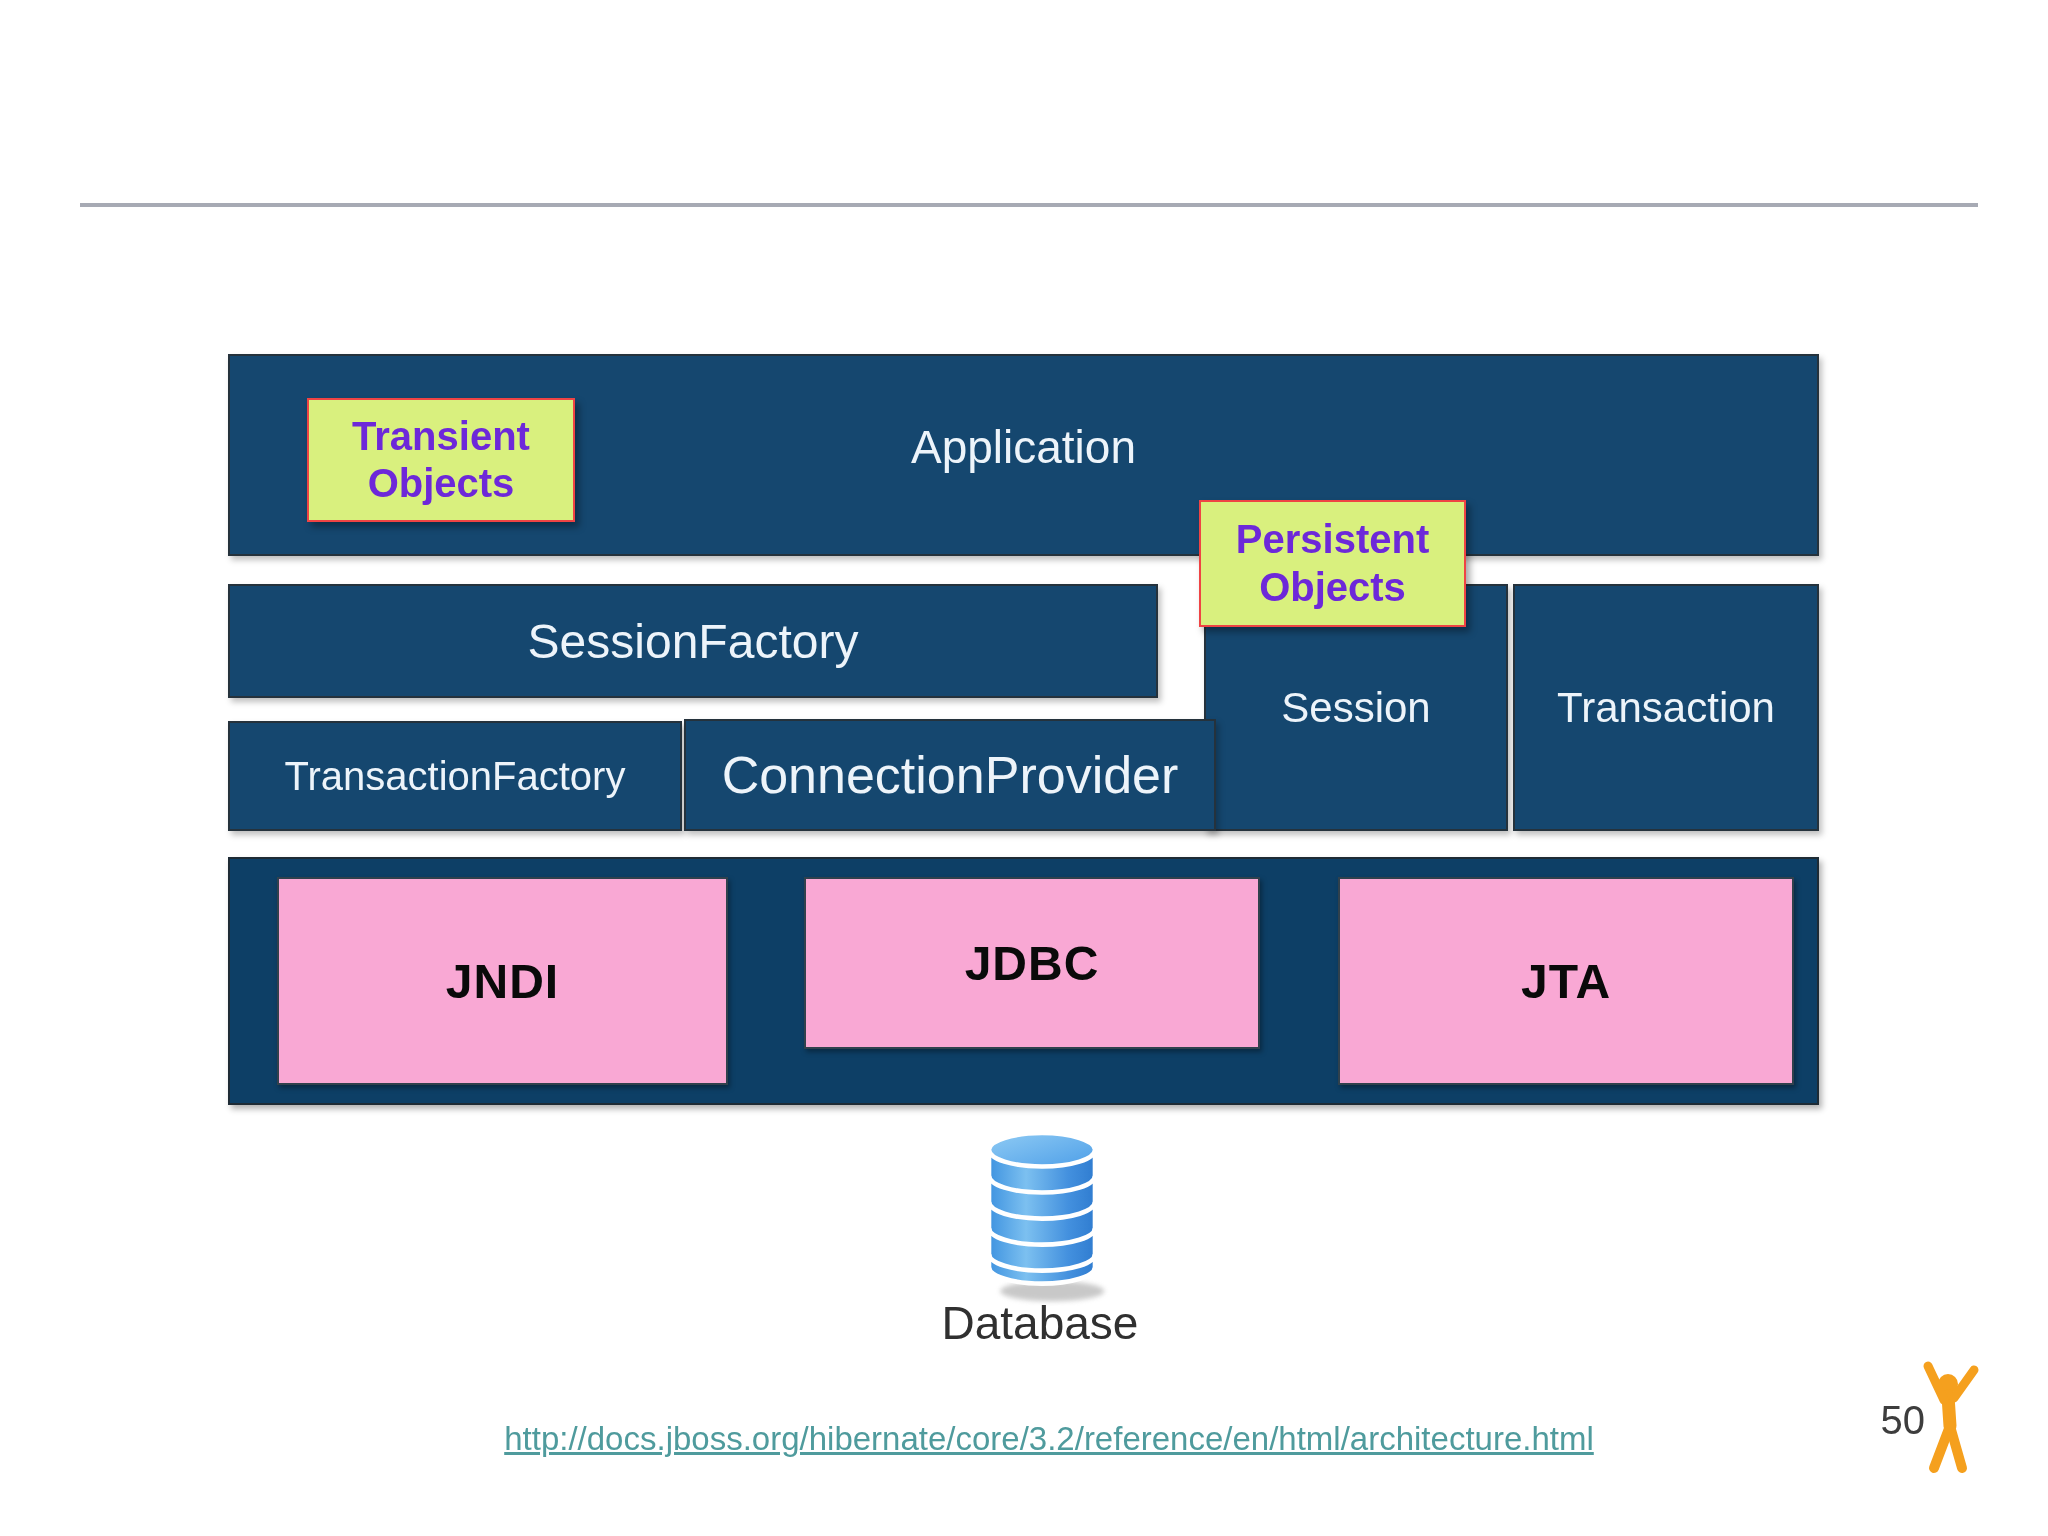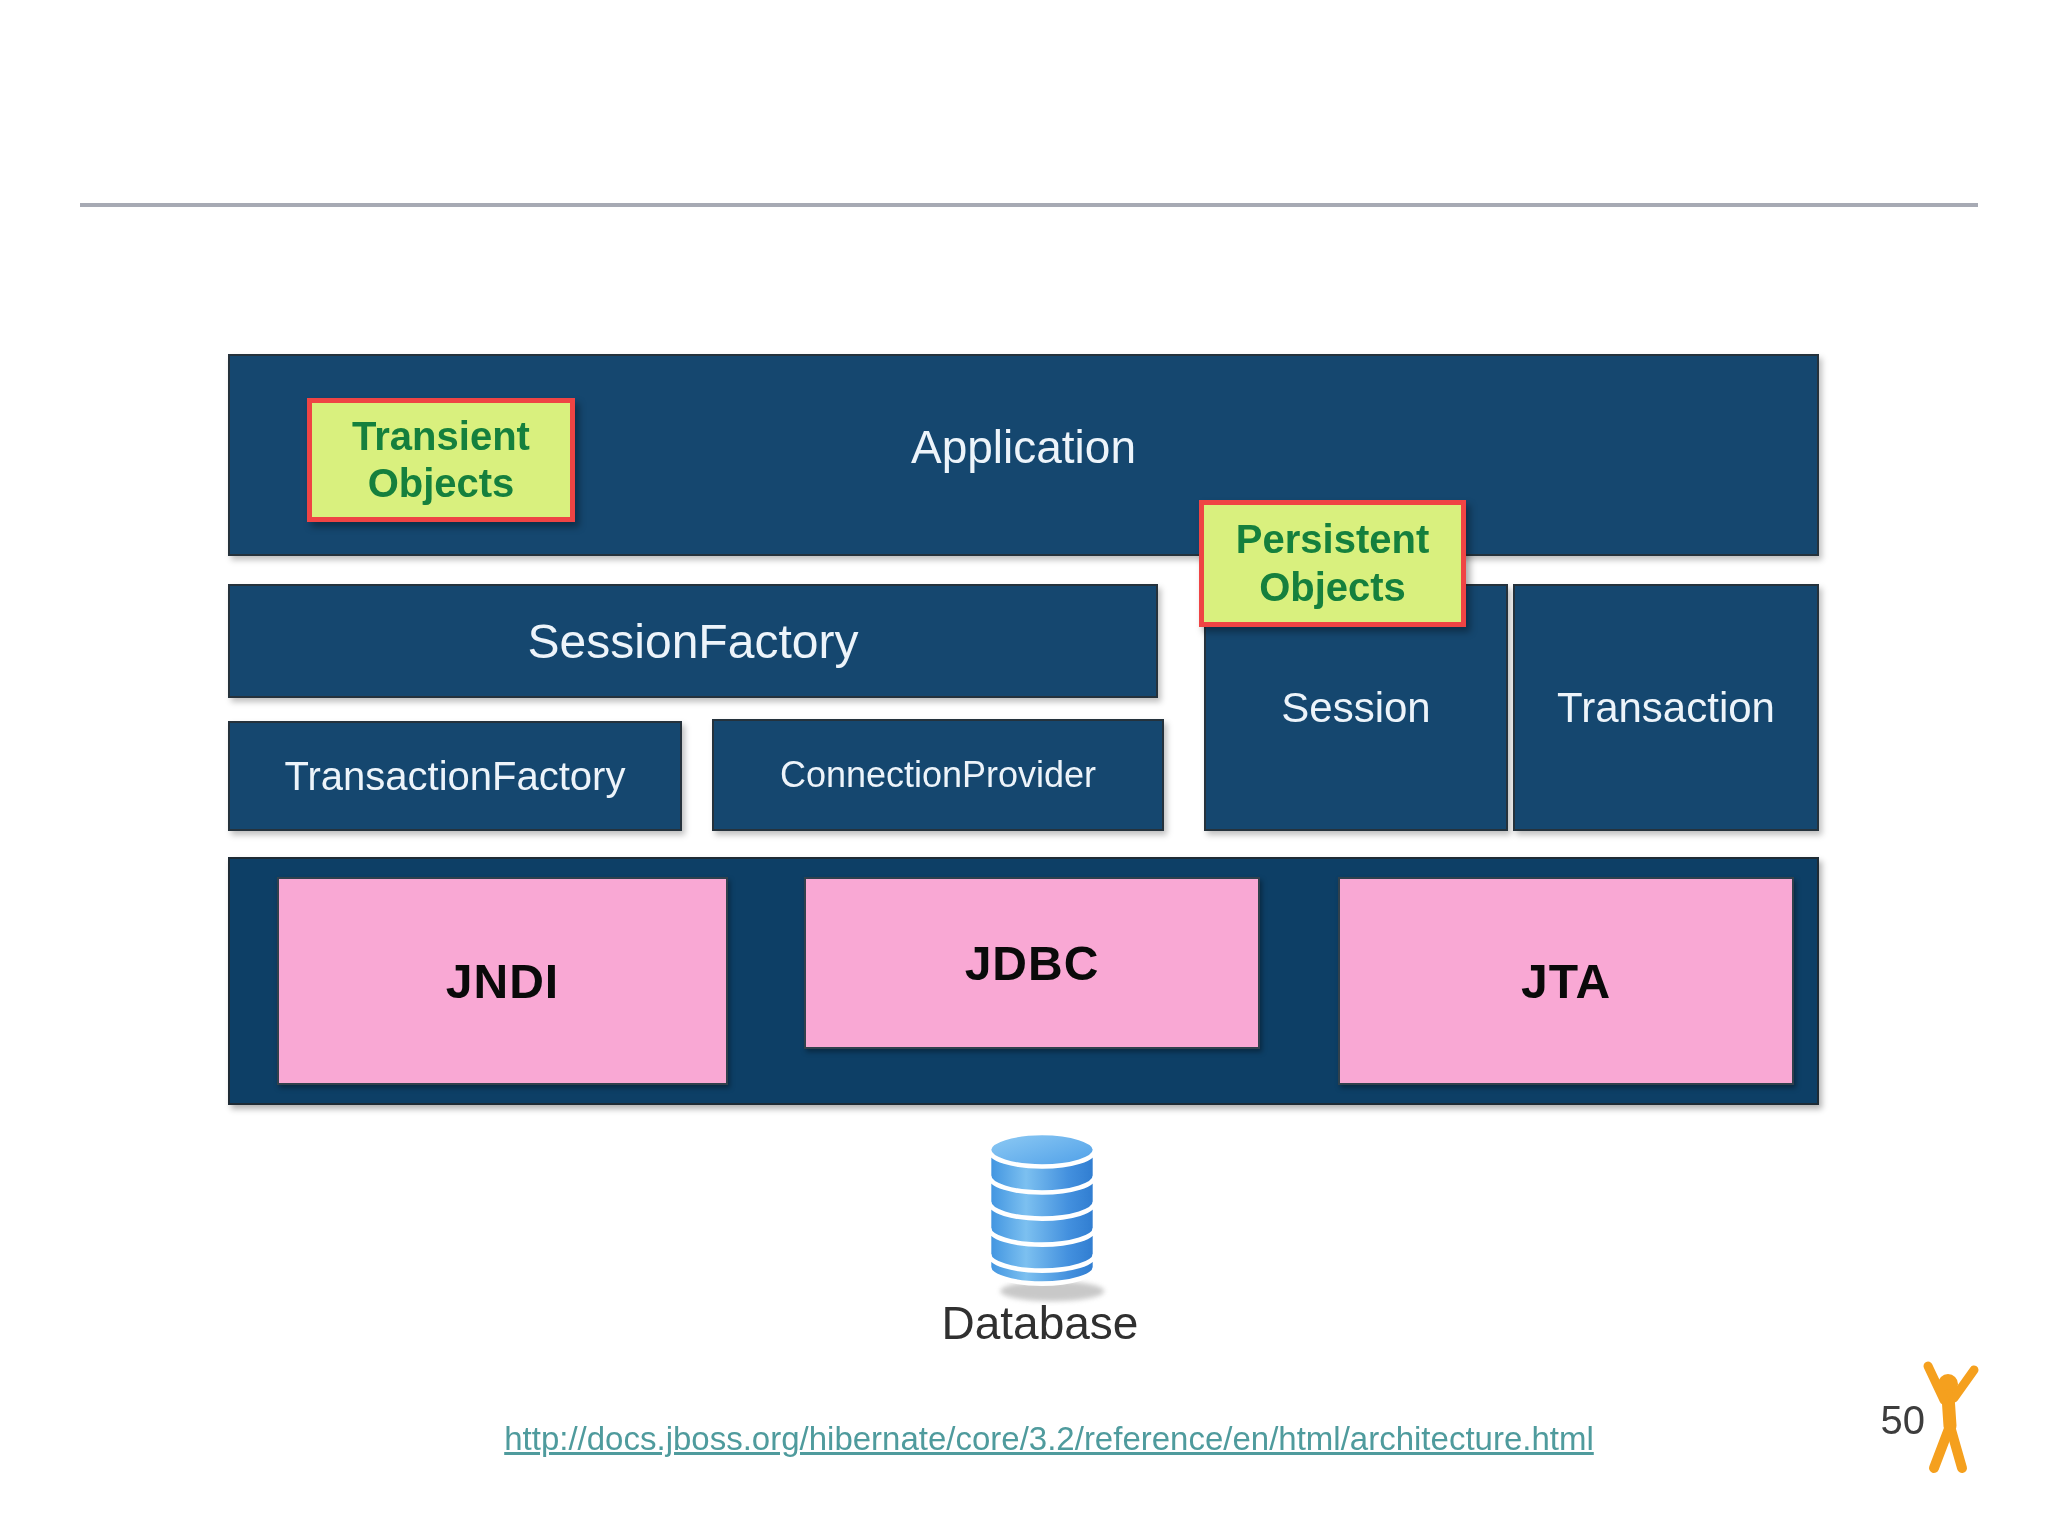--- a/index.html
+++ b/index.html
@@ -20,40 +20,40 @@
        box-sizing:border-box;text-align:center;}
   .navy{
     background:#15476F;border:2px solid #25323C;color:#EDF4FA;
     box-shadow:3px 4px 6px rgba(0,0,0,0.25);
   }
   .navy-container{
     background:#0D3F66;border:2px solid #1E2B35;
     box-shadow:3px 4px 6px rgba(0,0,0,0.3);
   }
   .green{
-    background:#D9F07E;border:5px solid #ef4444;color:#15803d;
+    background:#D9F07E;border:2px solid #ef4444;color:#6d28d9;
     font-weight:bold;line-height:1.18;z-index:5;
     box-shadow:4px 5px 7px rgba(0,0,0,0.35);
     font-size:40px;padding:6px 24px;
   }
   .lightblue{
     background:#f9a8d4;border:2px solid #30414D;color:#0A0A0A;
     font-weight:bold;font-size:48px;letter-spacing:1px;
     box-shadow:2px 3px 5px rgba(0,0,0,0.35);
   }
   
   .app-box{left:228px;top:354px;width:1591px;height:202px;font-size:46px;}
   .app-box .lbl{position:relative;top:-8px;}
   .transient-box{left:307px;top:398px;width:268px;height:124px;}
   .persistent-box{left:1199px;top:500px;width:267px;height:127px;}
   .sessionfactory-box{left:228px;top:584px;width:930px;height:114px;font-size:48px;}
   .session-box{left:1204px;top:584px;width:304px;height:247px;font-size:42px;}
   .transaction-box{left:1513px;top:584px;width:306px;height:247px;font-size:42px;}
   .transactionfactory-box{left:228px;top:721px;width:454px;height:110px;font-size:40px;}
-  .connectionprovider-box{left:712px;top:719px;width:452px;height:112px;font-size:36px;}
+  .connectionprovider-box{left:684px;top:719px;width:532px;height:112px;font-size:52px;}
   .bottom-container{left:228px;top:857px;width:1591px;height:248px;}
   .jndi-box{left:277px;top:877px;width:451px;height:208px;}
   .jdbc-box{left:804px;top:877px;width:456px;height:172px;}
   .jta-box{left:1338px;top:877px;width:456px;height:208px;}
   
   .db-icon{position:absolute;left:972px;top:1120px;width:140px;height:186px;}
   .db-label{
     position:absolute;left:840px;top:1296px;width:400px;text-align:center;
     font-size:46px;color:#303030;
   }

